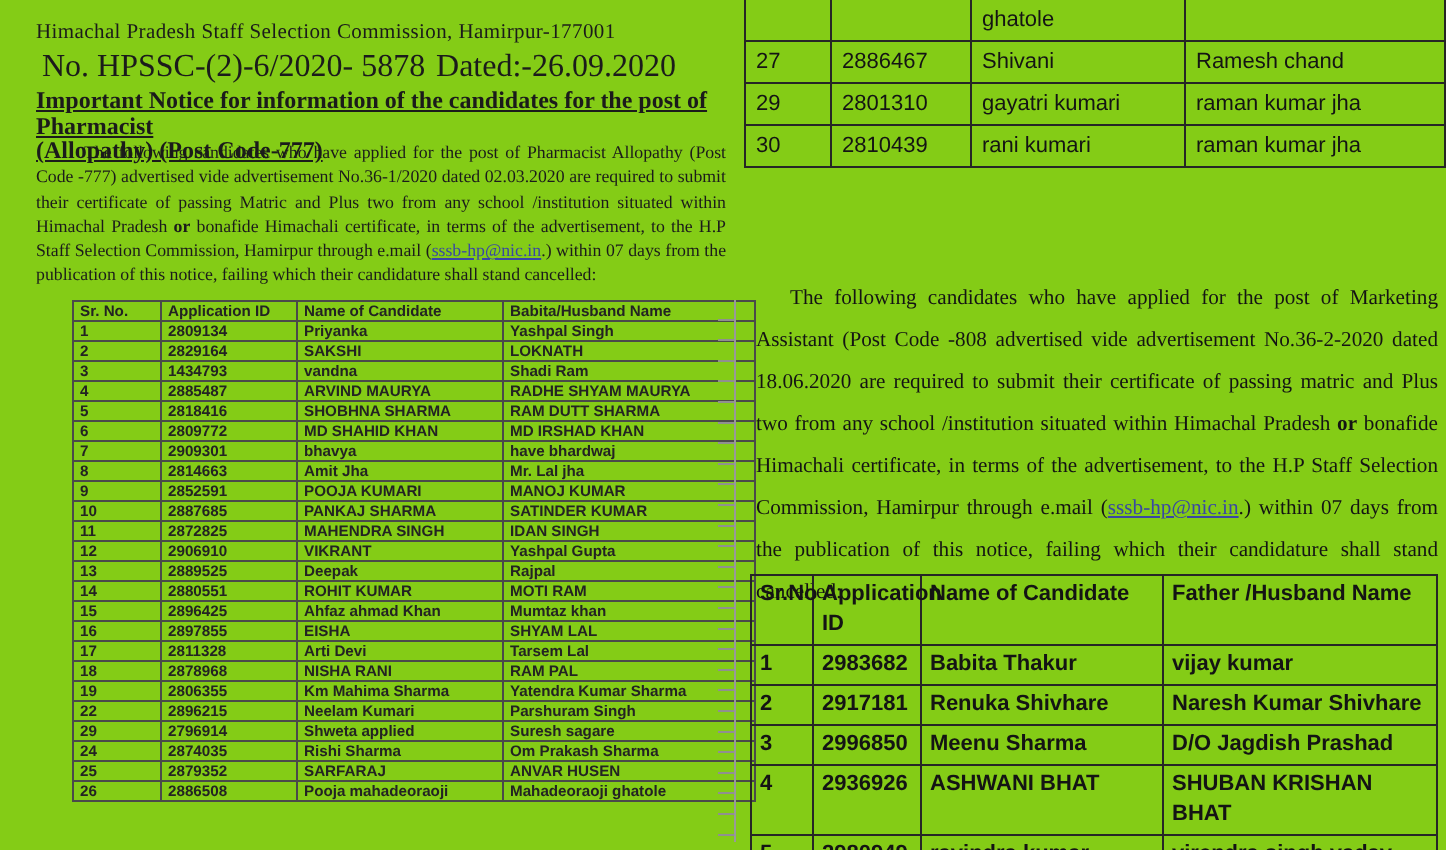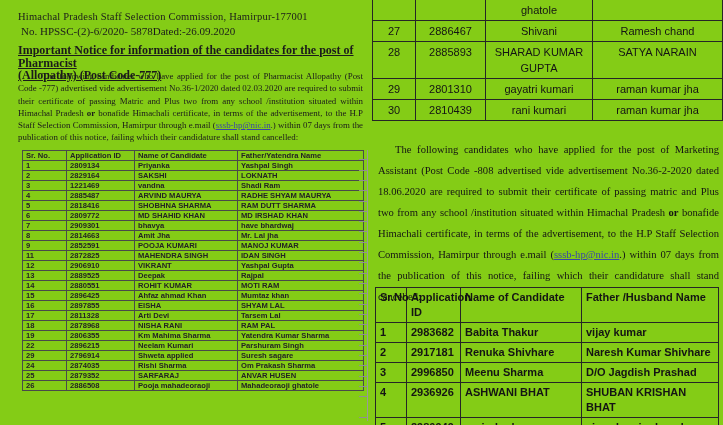--- a/index.html
+++ b/index.html
@@ -1,38 +1,38 @@
 <!DOCTYPE html>
 <html><head>
 <meta charset="utf-8">
 <style>
   html,body{margin:0;padding:0;background:#ddd;}
   .page{position:relative;width:723px;height:425px;background:#84cc16;overflow:hidden;
         font-family:"Liberation Serif",serif;color:#1b1b1b;}
   
   .org-line{position:absolute;left:18px;top:11px;width:334px;font-size:10.5px;letter-spacing:.2px;white-space:nowrap;}
-  .ref-line{position:absolute;left:21px;top:25px;width:317px;display:flex;font-size:11px;}
+  .ref-line{position:absolute;left:21px;top:25px;width:317px;display:flex;justify-content:space-between;font-size:16px;}
   .notice-title{position:absolute;left:18px;top:44px;width:347px;font-weight:bold;font-size:12px;line-height:12.5px;}
   .notice-title span{text-decoration:underline;}
   .para-left{position:absolute;left:18px;top:70px;width:345px;font-size:8.9px;line-height:12.3px;
              text-align:justify;text-indent:24px;}
   .bold-or{font-weight:bold;}
   a.email-link{color:#3947a5;text-decoration:underline;cursor:pointer;}
   table{border-collapse:collapse;table-layout:fixed;}
-  .t1{position:absolute;left:22px;top:150px;width:341px;
+  .t1{position:absolute;left:36px;top:150px;width:341px;
       font-family:"Liberation Sans",sans-serif;font-size:7.6px;font-weight:bold;color:#232323;}
   .t1 th,.t1 td{border:1px solid #4a4a4a;height:9px;line-height:9px;padding:0 3px;
                 overflow:hidden;white-space:nowrap;text-align:left;font-weight:bold;}
   .edge-sliver{position:absolute;left:359px;top:150px;width:8px;height:271px;
                border-right:1px solid #999;
                background:repeating-linear-gradient(to bottom,transparent 0,transparent 9.3px,#909090 9.3px,#909090 10.3px);}
   
   .t2{position:absolute;left:372px;top:0;width:350px;
       font-family:"Liberation Sans",sans-serif;font-size:11px;color:#141414;}
-  .t2 td{border:1.5px solid #262626;padding:2px 5px;line-height:16px;vertical-align:top;text-align:center;}
+  .t2 td{border:1.5px solid #262626;padding:2px 5px;line-height:16px;vertical-align:top;text-align:left;}
   .t2 tr:first-of-type td{border-top:none;}
   .para-right{position:absolute;left:378px;top:139px;width:341px;font-size:10.6px;line-height:21px;
               text-align:justify;text-indent:17px;color:#141414;}
   .t3{position:absolute;left:375px;top:287px;width:343px;
       font-family:"Liberation Sans",sans-serif;font-size:11px;color:#141414;}
   .t3 th,.t3 td{border:1.5px solid #262626;padding:2px 4px;line-height:15px;vertical-align:top;
                 text-align:left;font-weight:bold;}
 </style>
 </head>
 <body>
@@ -60,40 +60,40 @@
         <col style="width:44px">
         <col style="width:68px">
         <col style="width:103px">
         <col style="width:126px">
       </colgroup>
     <thead>
       <tr>
         <th>Sr. No.</th>
         <th>Application ID</th>
         <th>Name of Candidate</th>
-        <th>Father/Yatendra Name</th>
+        <th>Babita/Husband Name</th>
       </tr>
     </thead>
     <tbody>
 
     <tr>
           <td>1</td>
           <td>2809134</td>
           <td>Priyanka</td>
           <td>Yashpal Singh</td>
         </tr>
         <tr>
           <td>2</td>
           <td>2829164</td>
           <td>SAKSHI</td>
           <td>LOKNATH</td>
         </tr>
         <tr>
           <td>3</td>
-          <td>1221469</td>
+          <td>1434793</td>
           <td>vandna</td>
           <td>Shadi Ram</td>
         </tr>
         <tr>
           <td>4</td>
           <td>2885487</td>
           <td>ARVIND MAURYA</td>
           <td>RADHE SHYAM MAURYA</td>
         </tr>
         <tr>
@@ -118,20 +118,26 @@
           <td>8</td>
           <td>2814663</td>
           <td>Amit Jha</td>
           <td>Mr. Lal jha</td>
         </tr>
         <tr>
           <td>9</td>
           <td>2852591</td>
           <td>POOJA KUMARI</td>
           <td>MANOJ KUMAR</td>
+        </tr>
+        <tr>
+          <td>10</td>
+          <td>2887685</td>
+          <td>PANKAJ SHARMA</td>
+          <td>SATINDER KUMAR</td>
         </tr>
         <tr>
           <td>11</td>
           <td>2872825</td>
           <td>MAHENDRA SINGH</td>
           <td>IDAN SINGH</td>
         </tr>
         <tr>
           <td>12</td>
           <td>2906910</td>
@@ -228,26 +234,20 @@
           <td></td>
           <td></td>
           <td>ghatole</td>
           <td></td>
         </tr>
         <tr>
           <td>27</td>
           <td>2886467</td>
           <td>Shivani</td>
           <td>Ramesh chand</td>
-        </tr>
-        <tr>
-          <td>28</td>
-          <td>2885893</td>
-          <td>SHARAD KUMAR GUPTA</td>
-          <td>SATYA NARAIN</td>
         </tr>
         <tr>
           <td>29</td>
           <td>2801310</td>
           <td>gayatri kumari</td>
           <td>raman kumar jha</td>
         </tr>
         <tr>
           <td>30</td>
           <td>2810439</td>

